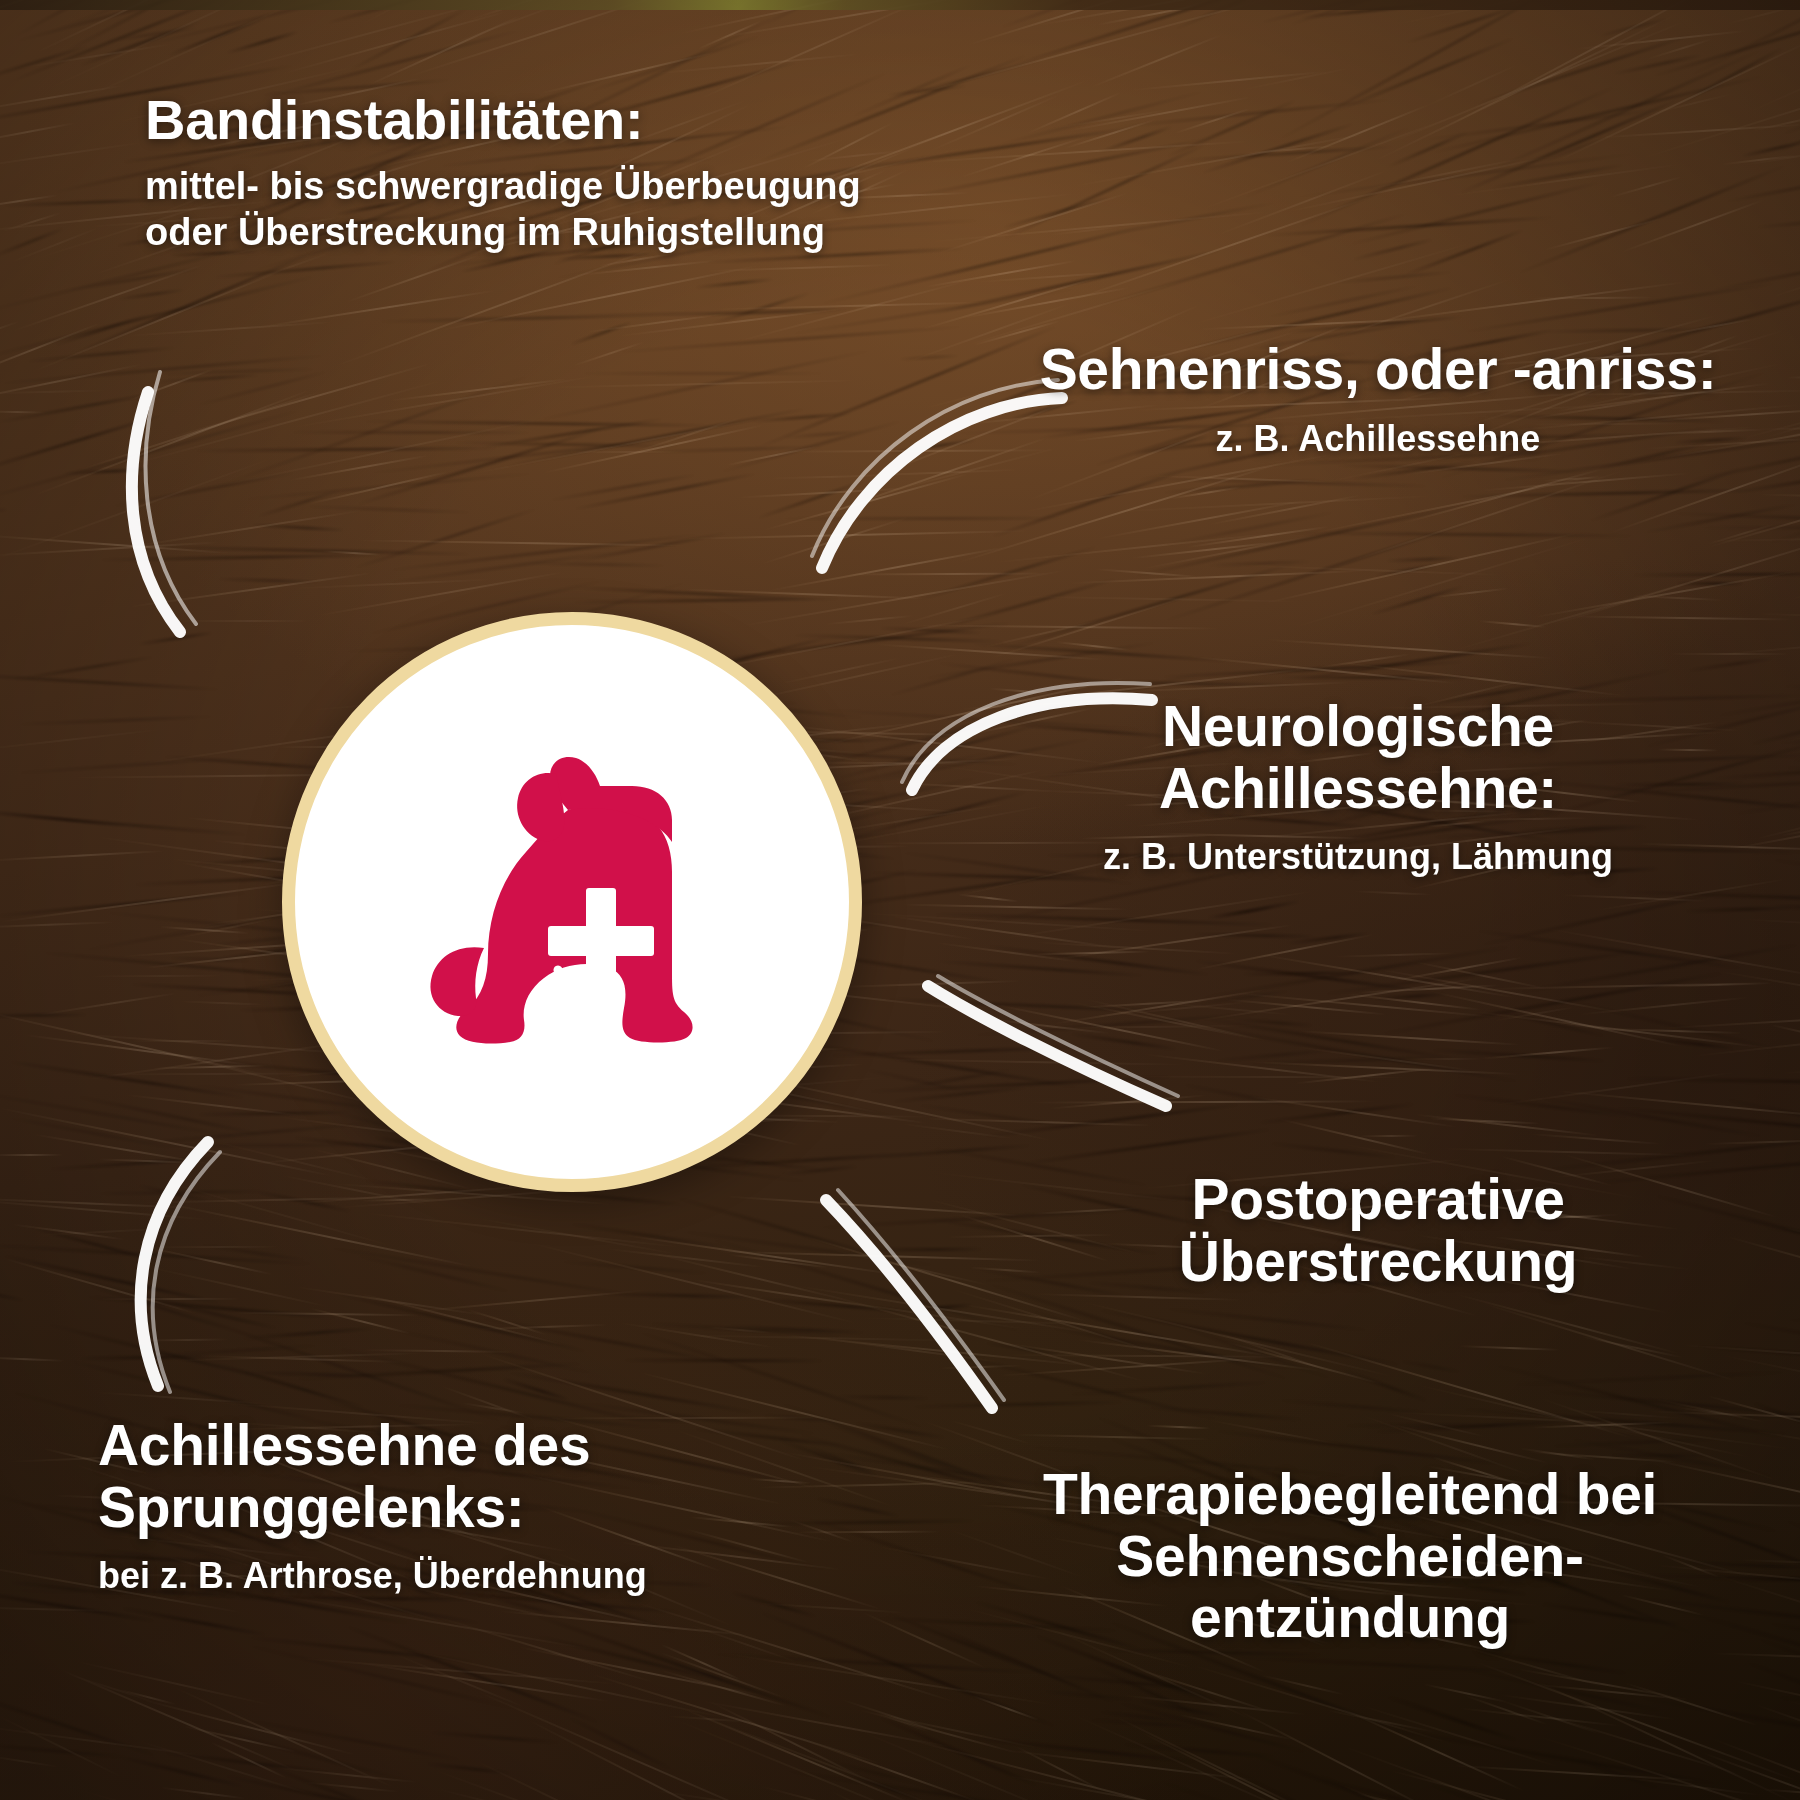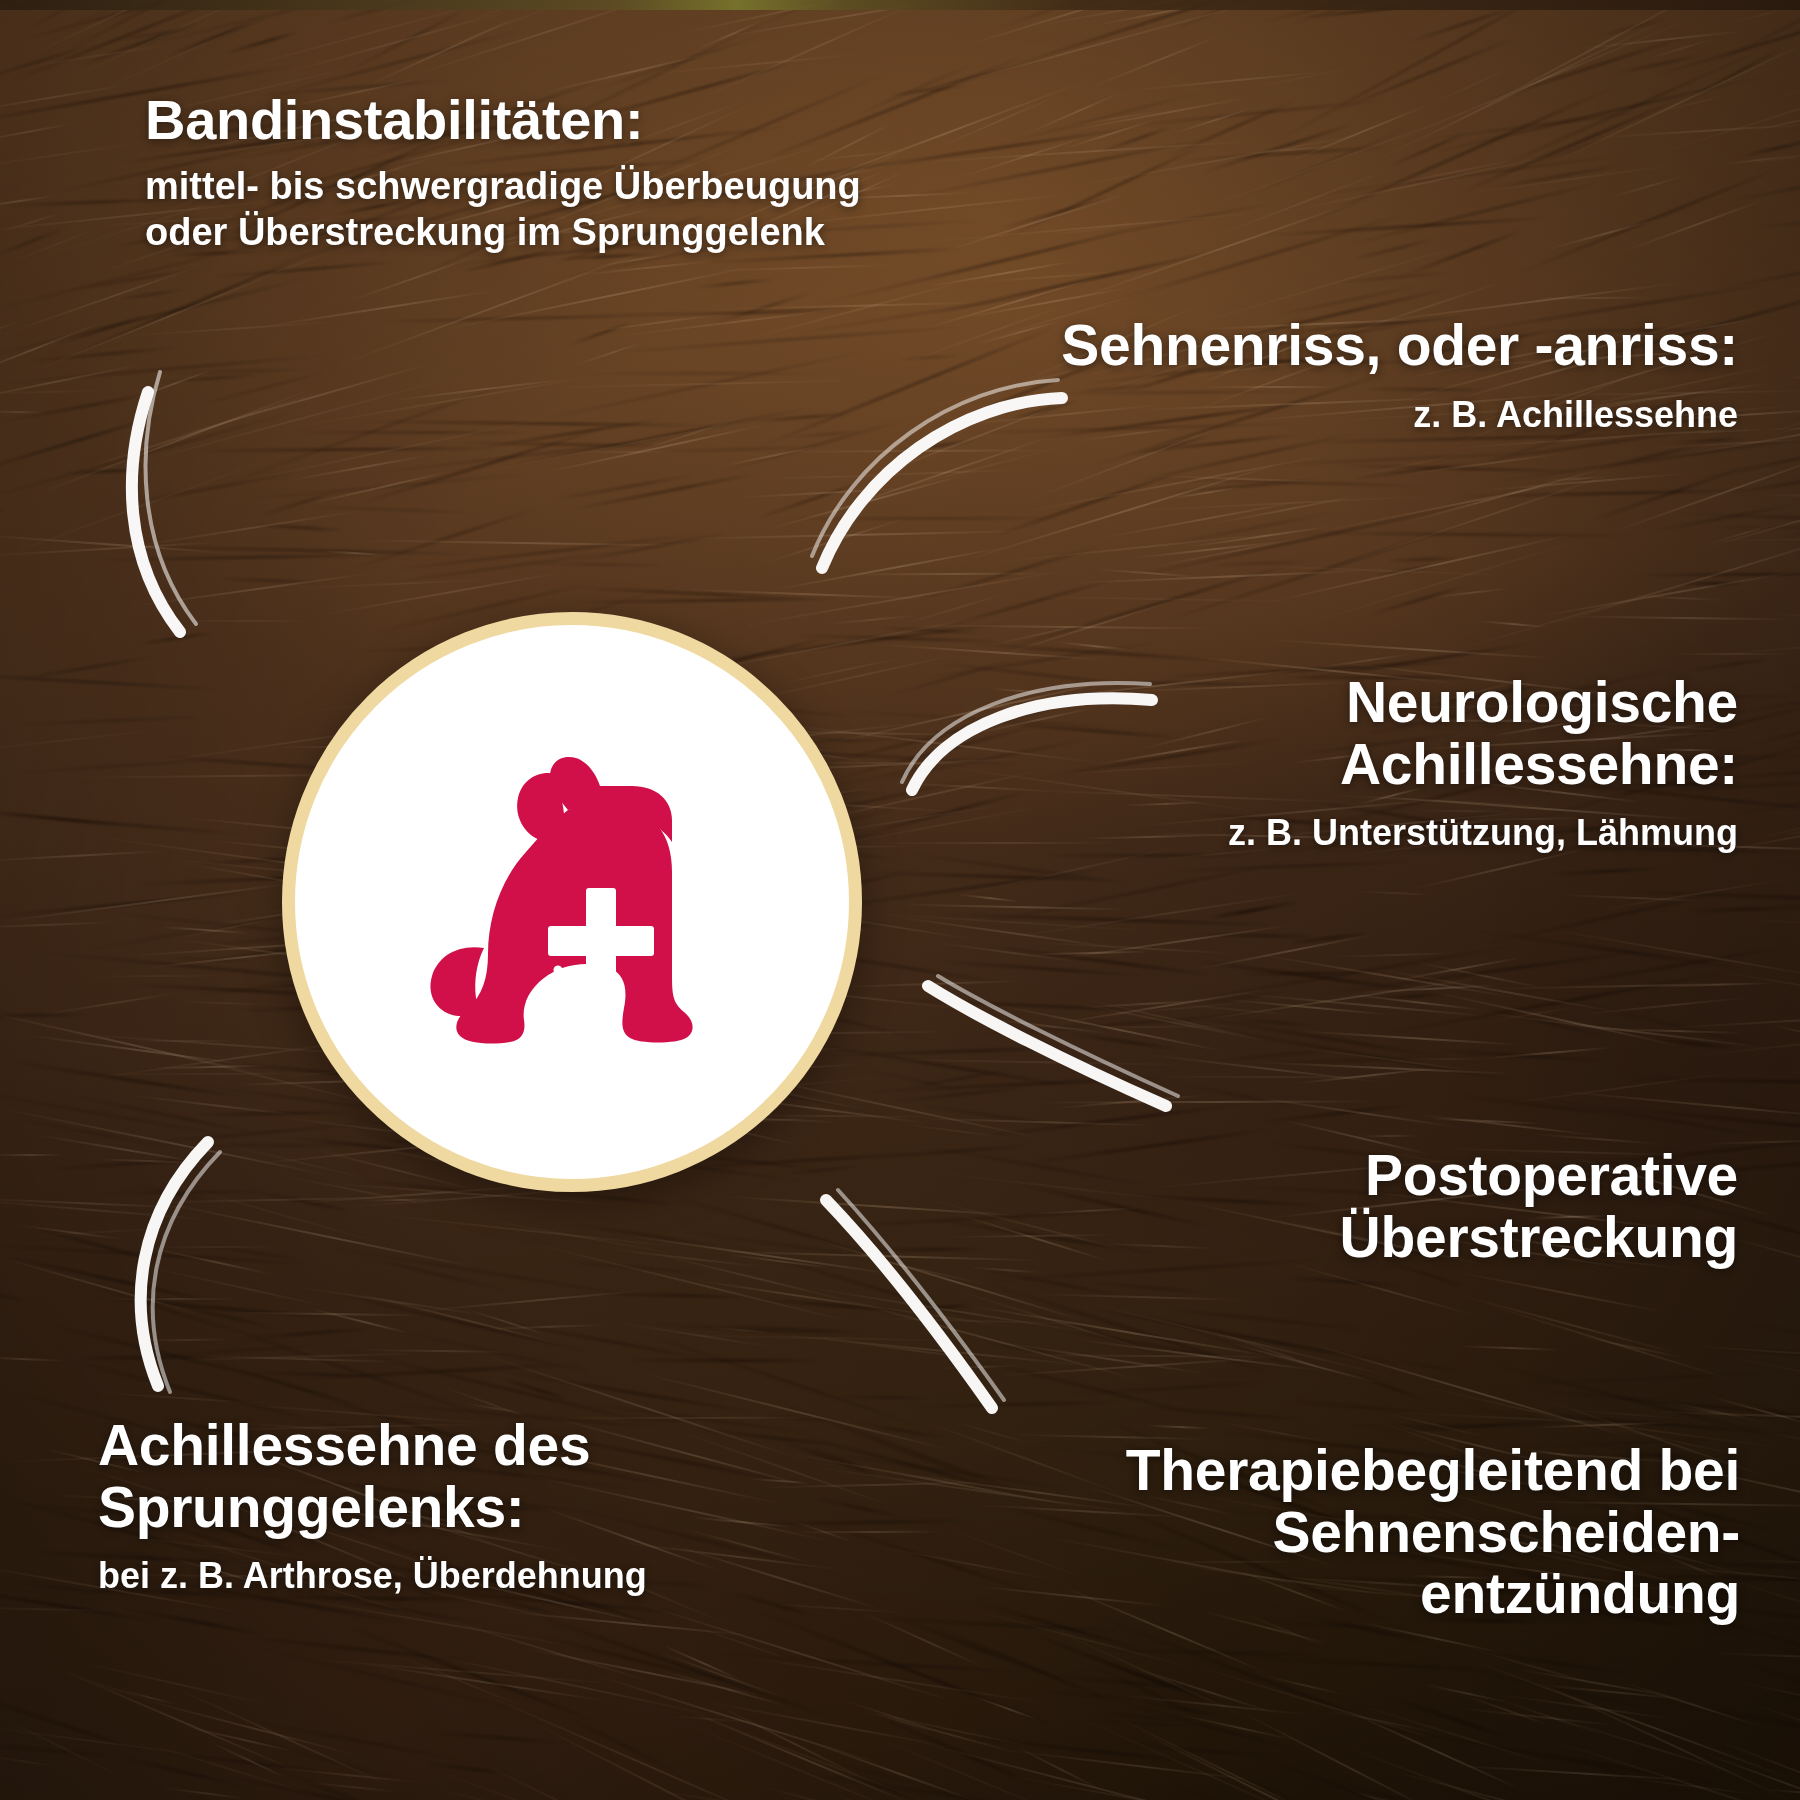--- a/index.html
+++ b/index.html
@@ -82,21 +82,21 @@
     font-weight: 700;
     letter-spacing: -0.3px;
     line-height: 1.08;
     text-shadow: 0 2px 10px rgba(0,0,0,0.45);
   }
   .block .sub {
     font-weight: 700;
     line-height: 1.2;
     text-shadow: 0 2px 8px rgba(0,0,0,0.45);
   }
-  .align-right { text-align: right; }
+  .align-right { text-align: center; margin-top: 24px; }
   .align-left { text-align: left; }
 
   #block-band { left: 145px; top: 90px; width: 790px; }
   #block-band .title { font-size: 56px; }
   #block-band .sub { font-size: 38px; margin-top: 14px; }
 
   #block-sehnen { right: 62px; top: 315px; width: 720px; }
   #block-sehnen .title { font-size: 57px; }
   #block-sehnen .sub { font-size: 36px; margin-top: 16px; }
 
@@ -1652,21 +1652,21 @@
         <rect x="214" y="186" width="30" height="106" rx="3"></rect>
         <rect x="176" y="224" width="106" height="30" rx="3"></rect>
       </g>
 
       <path d="M186 268 C 198 290, 200 318, 194 340" fill="none" stroke="#ffffff" stroke-width="9" stroke-linecap="round"></path>
     </svg>
   </div>
 
   <div class="block align-left" id="block-band">
     <div class="title">Bandinstabilitäten:</div>
-    <div class="sub">mittel- bis schwergradige Überbeugung oder Überstreckung im Sprunggelenk</div>
+    <div class="sub">mittel- bis schwergradige Überbeugung oder Überstreckung im Ruhigstellung</div>
   </div>
 
   <div class="block align-right" id="block-sehnen">
     <div class="title">Sehnenriss, oder -anriss:</div>
     <div class="sub">z. B. Achillessehne</div>
   </div>
 
   <div class="block align-right" id="block-neuro">
     <div class="title">Neurologische Achillessehne:</div>
     <div class="sub">z. B. Unterstützung, Lähmung</div>

